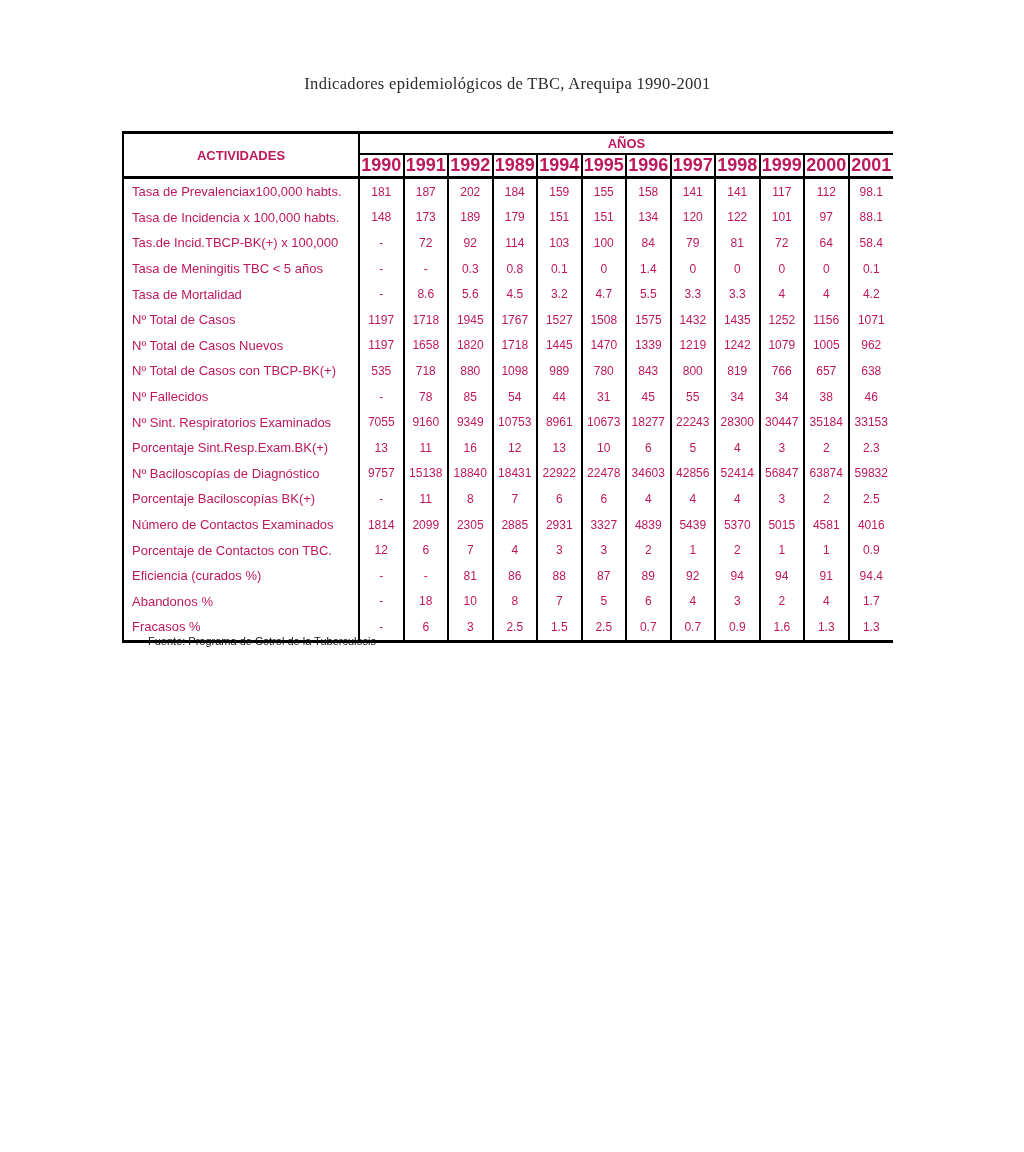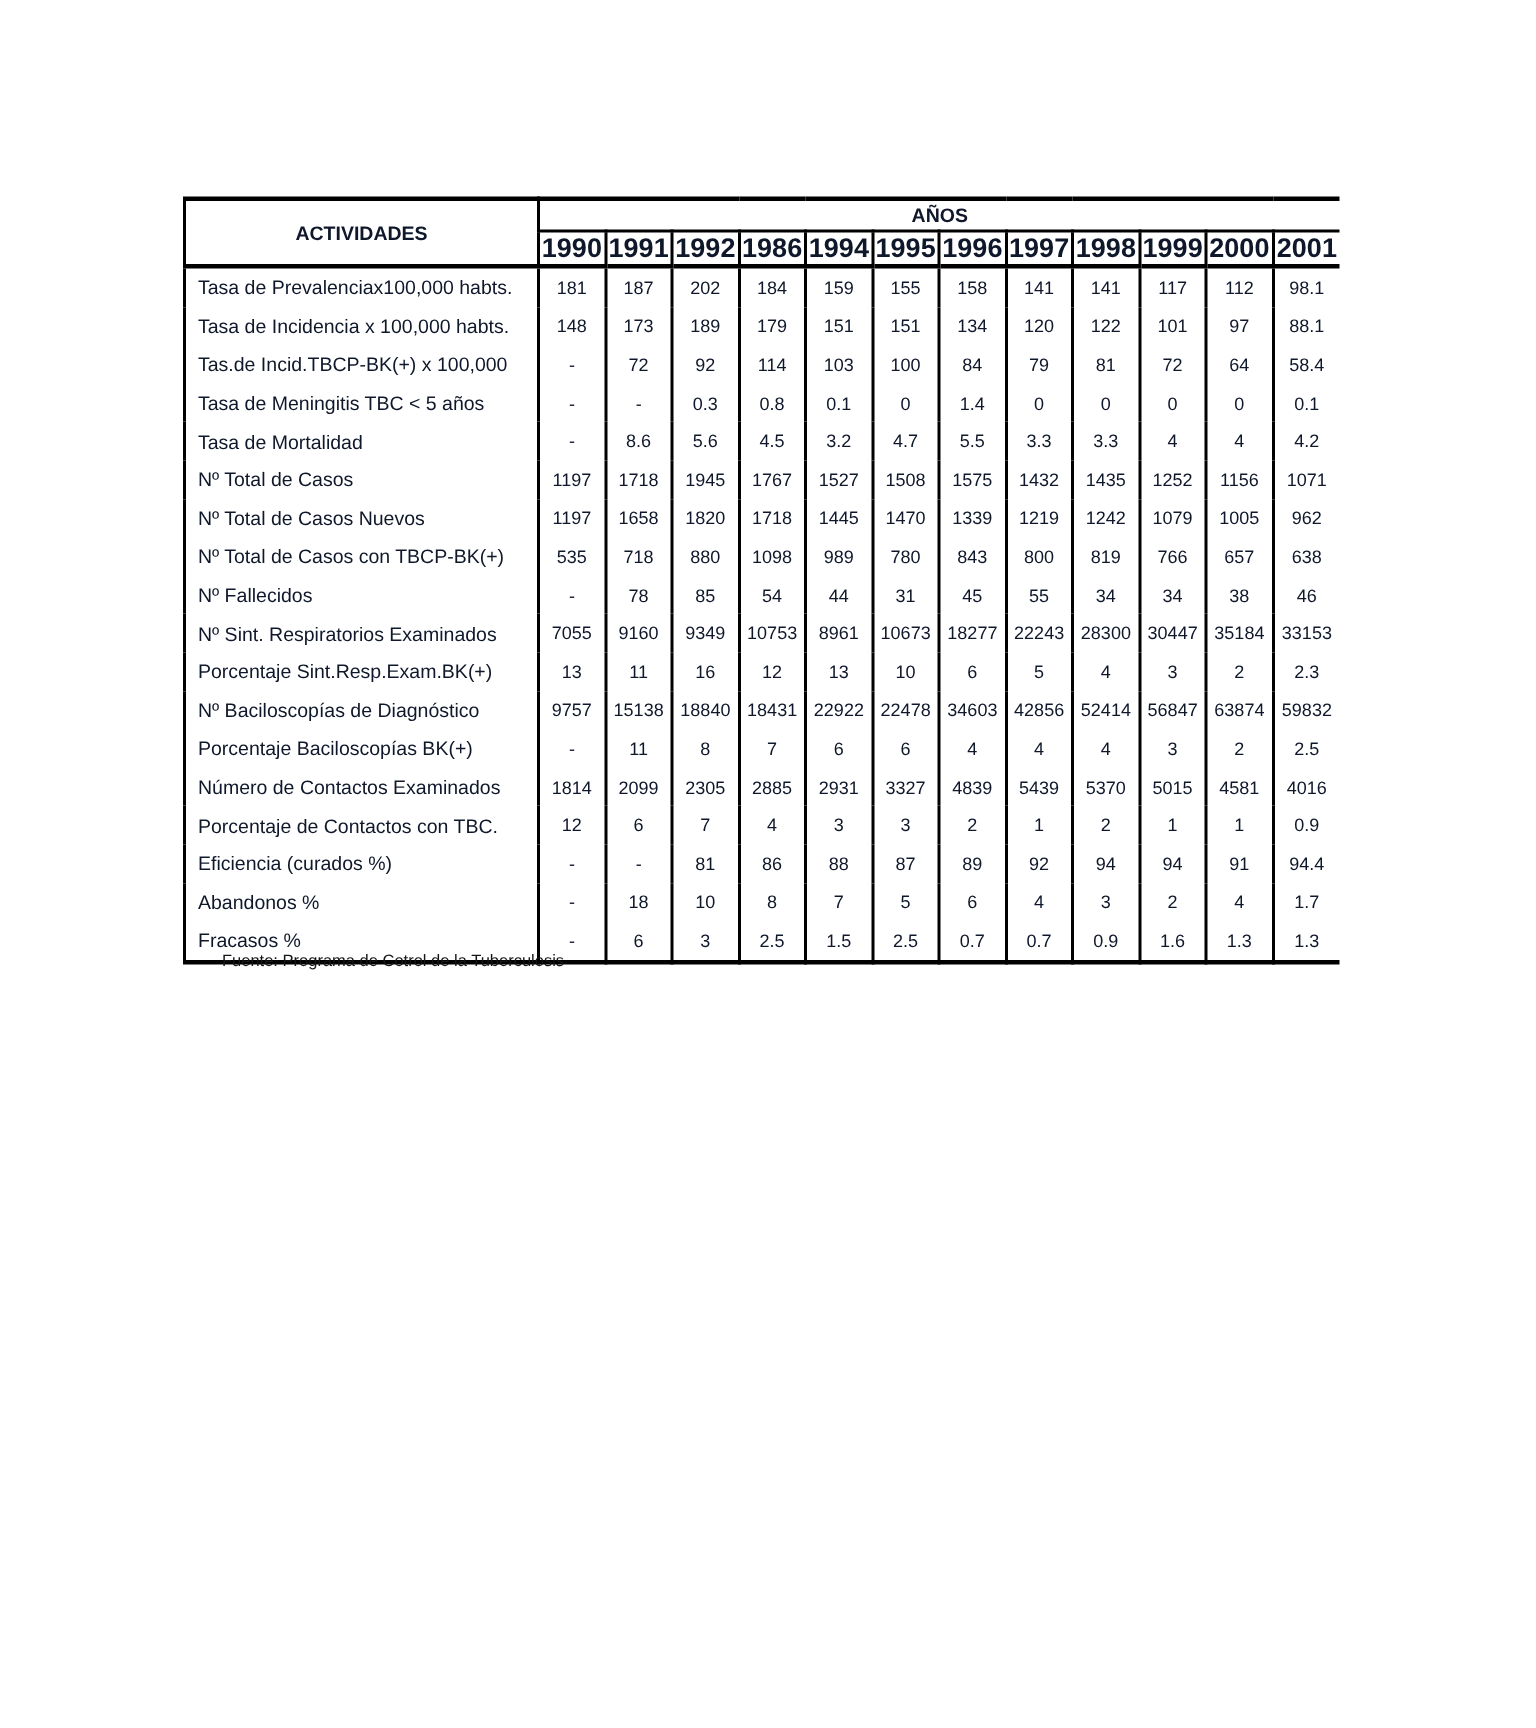--- a/index.html
+++ b/index.html
@@ -29,21 +29,21 @@
   table.data-table {
     position: absolute;
     left: 122px;
     top: 131px;
     width: 771px;
     border-collapse: collapse;
     table-layout: fixed;
     border-top: 3px solid #000;
     border-bottom: 3px solid #000;
     font-family: "Liberation Sans", sans-serif;
-    color: #0f172a;
+    color: #be185d;
   }
   col.col-label { width: 236px; }
   table.data-table th,
   table.data-table td {
     border-left: 2px solid #000;
     padding: 0;
     overflow: hidden;
     white-space: nowrap;
   }
   th.th-activities,
@@ -92,20 +92,21 @@
     color: #151515;
     white-space: nowrap;
     padding-left: 26px;
   }
 </style>
 </head>
 <body>
 
 <div class="page">
 
+  <div class="doc-title">Indicadores epidemiológicos de TBC, Arequipa 1990-2001</div>
 
   <table class="data-table">
     <colgroup>
       <col class="col-label">
       <col>
         <col>
         <col>
         <col>
         <col>
         <col>
@@ -118,21 +119,21 @@
     </colgroup>
     <thead>
       <tr>
         <th rowspan="2" class="th-activities">ACTIVIDADES</th>
         <th colspan="12" class="th-anos">AÑOS</th>
       </tr>
       <tr class="years-row" id="years-row">
           <th>1990</th>
           <th>1991</th>
           <th>1992</th>
-          <th>1986</th>
+          <th>1989</th>
           <th>1994</th>
           <th>1995</th>
           <th>1996</th>
           <th>1997</th>
           <th>1998</th>
           <th>1999</th>
           <th>2000</th>
           <th>2001</th>
         </tr>
     </thead>

